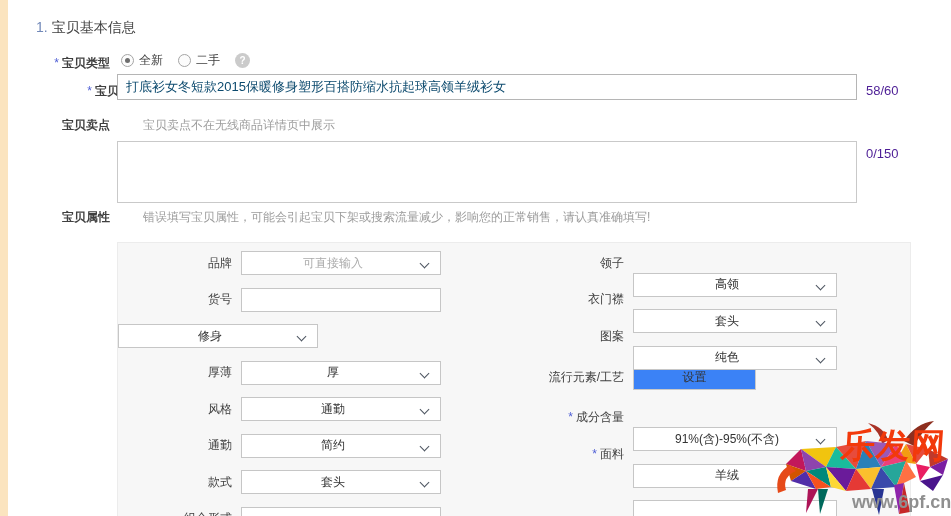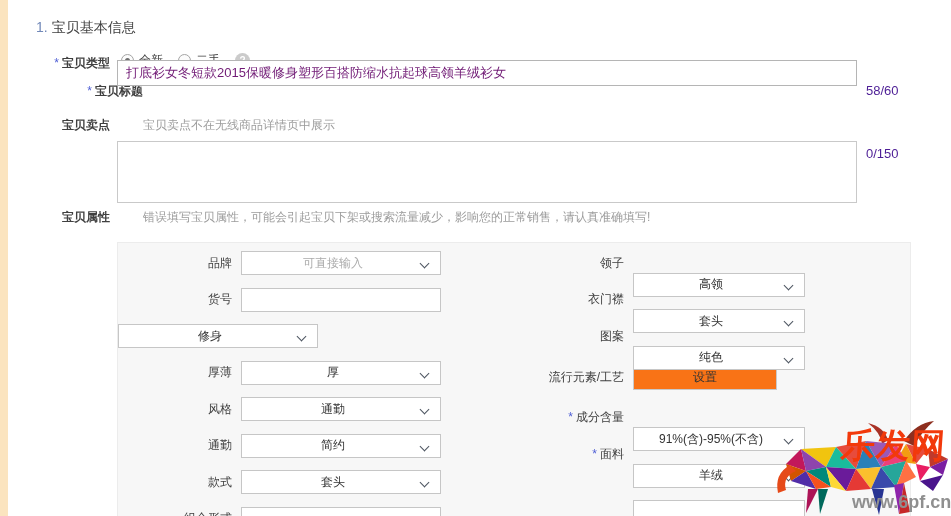--- a/index.html
+++ b/index.html
@@ -10,47 +10,47 @@
   .section-title .num{color:#7188b8;margin-right:4px;}
   .main-label{position:absolute;left:0;width:110px;text-align:right;font-weight:bold;color:#404040;}
   .req{color:#4f5fd5;margin-right:3px;font-weight:normal;}
   .radio-group{position:absolute;left:121px;top:52px;display:flex;align-items:center;gap:15px;}
   .radio-opt{display:flex;align-items:center;gap:5px;cursor:pointer;color:#404040;}
   .radio-circle{width:13px;height:13px;border-radius:50%;border:1px solid #a5a5a5;background:#fcfcfc;
                 display:inline-flex;align-items:center;justify-content:center;box-sizing:border-box;}
   .radio-circle.checked::after{content:"";width:5px;height:5px;border-radius:50%;background:#6e6e6e;}
   .help-icon{width:15px;height:15px;border-radius:50%;background:#cbcbcb;color:#fff;font-size:10px;
              font-weight:bold;text-align:center;line-height:15px;cursor:pointer;}
-  .text-input{position:absolute;left:117px;top:60px;width:740px;height:26px;box-sizing:border-box;
-              border:1px solid #b5b5b5;background:#fff;padding:0 8px;font-size:13px;color:#701a75;
+  .text-input{position:absolute;left:117px;top:74px;width:740px;height:26px;box-sizing:border-box;
+              border:1px solid #b5b5b5;background:#fff;padding:0 8px;font-size:13px;color:#0c4a6e;
               font-family:inherit;outline:none;}
   .counter{position:absolute;left:866px;font-size:13px;color:#4c1d95;}
   .hint-text{position:absolute;left:118px;color:#9c9c9c;margin-left:25px;}
   .sp-textarea{position:absolute;left:117px;top:141px;width:740px;height:62px;box-sizing:border-box;
                border:1px solid #c9c9c9;background:#fff;resize:none;outline:none;font-family:inherit;
                font-size:12px;color:#333;padding:4px 8px;}
   .panel{position:absolute;left:117px;top:242px;width:794px;height:280px;background:#f7f7f7;
          border:1px solid #ececec;box-sizing:border-box;}
   .attr-col{position:absolute;top:2px;}
   .col-left{left:0;width:392px;}
   .col-right{left:392px;width:400px;}
   .attr-row{display:flex;align-items:center;height:36.5px;}
   .attr-row.button-row{height:45px;}
   .attr-label{width:123px;padding-right:9px;box-sizing:border-box;text-align:right;color:#404040;
               white-space:nowrap;flex:none;}
   .attr-select{position:relative;width:200px;height:24px;box-sizing:border-box;border:1px solid #c6c6c6;
                background:#fff;display:flex;align-items:center;padding:0 24px 0 8px;cursor:pointer;justify-content:center;}
-  .col-right .attr-select{width:172px;margin-top:43px;}
+  .col-right .attr-select{width:204px;margin-top:43px;}
   .attr-value{color:#333;white-space:nowrap;overflow:hidden;}
   .attr-value.placeholder{color:#ababab;}
   .chev{position:absolute;right:12px;top:8px;width:7px;height:7px;box-sizing:border-box;
         border-right:1.5px solid #4d5560;border-bottom:1.5px solid #4d5560;transform:rotate(45deg);}
   .attr-text-input{width:200px;height:24px;box-sizing:border-box;border:1px solid #c6c6c6;background:#fff;
                    padding:0 8px;font-family:inherit;font-size:12px;color:#333;outline:none;}
-  .attr-button{width:144px;height:26px;box-sizing:border-box;border:1px solid #c9c9c9;background:#f97316;
+  .attr-button{width:123px;height:26px;box-sizing:border-box;border:1px solid #c9c9c9;background:#3b82f6;
                color:#333;text-align:center;line-height:24px;cursor:pointer;}
   .watermark{position:absolute;left:0;top:0;width:951px;height:516px;pointer-events:none;z-index:50;}
   .bull-svg{position:absolute;left:746px;top:419px;}
   .wm-name{position:absolute;left:841px;top:423px;font-size:34px;font-weight:bold;color:#f2390b;
            letter-spacing:1px;transform:skewX(-4deg);}
   .wm-url{position:absolute;left:852px;top:492px;font-size:18px;font-weight:bold;color:#8f8f8f;}
 </style>
 </head>
 <body>
 

